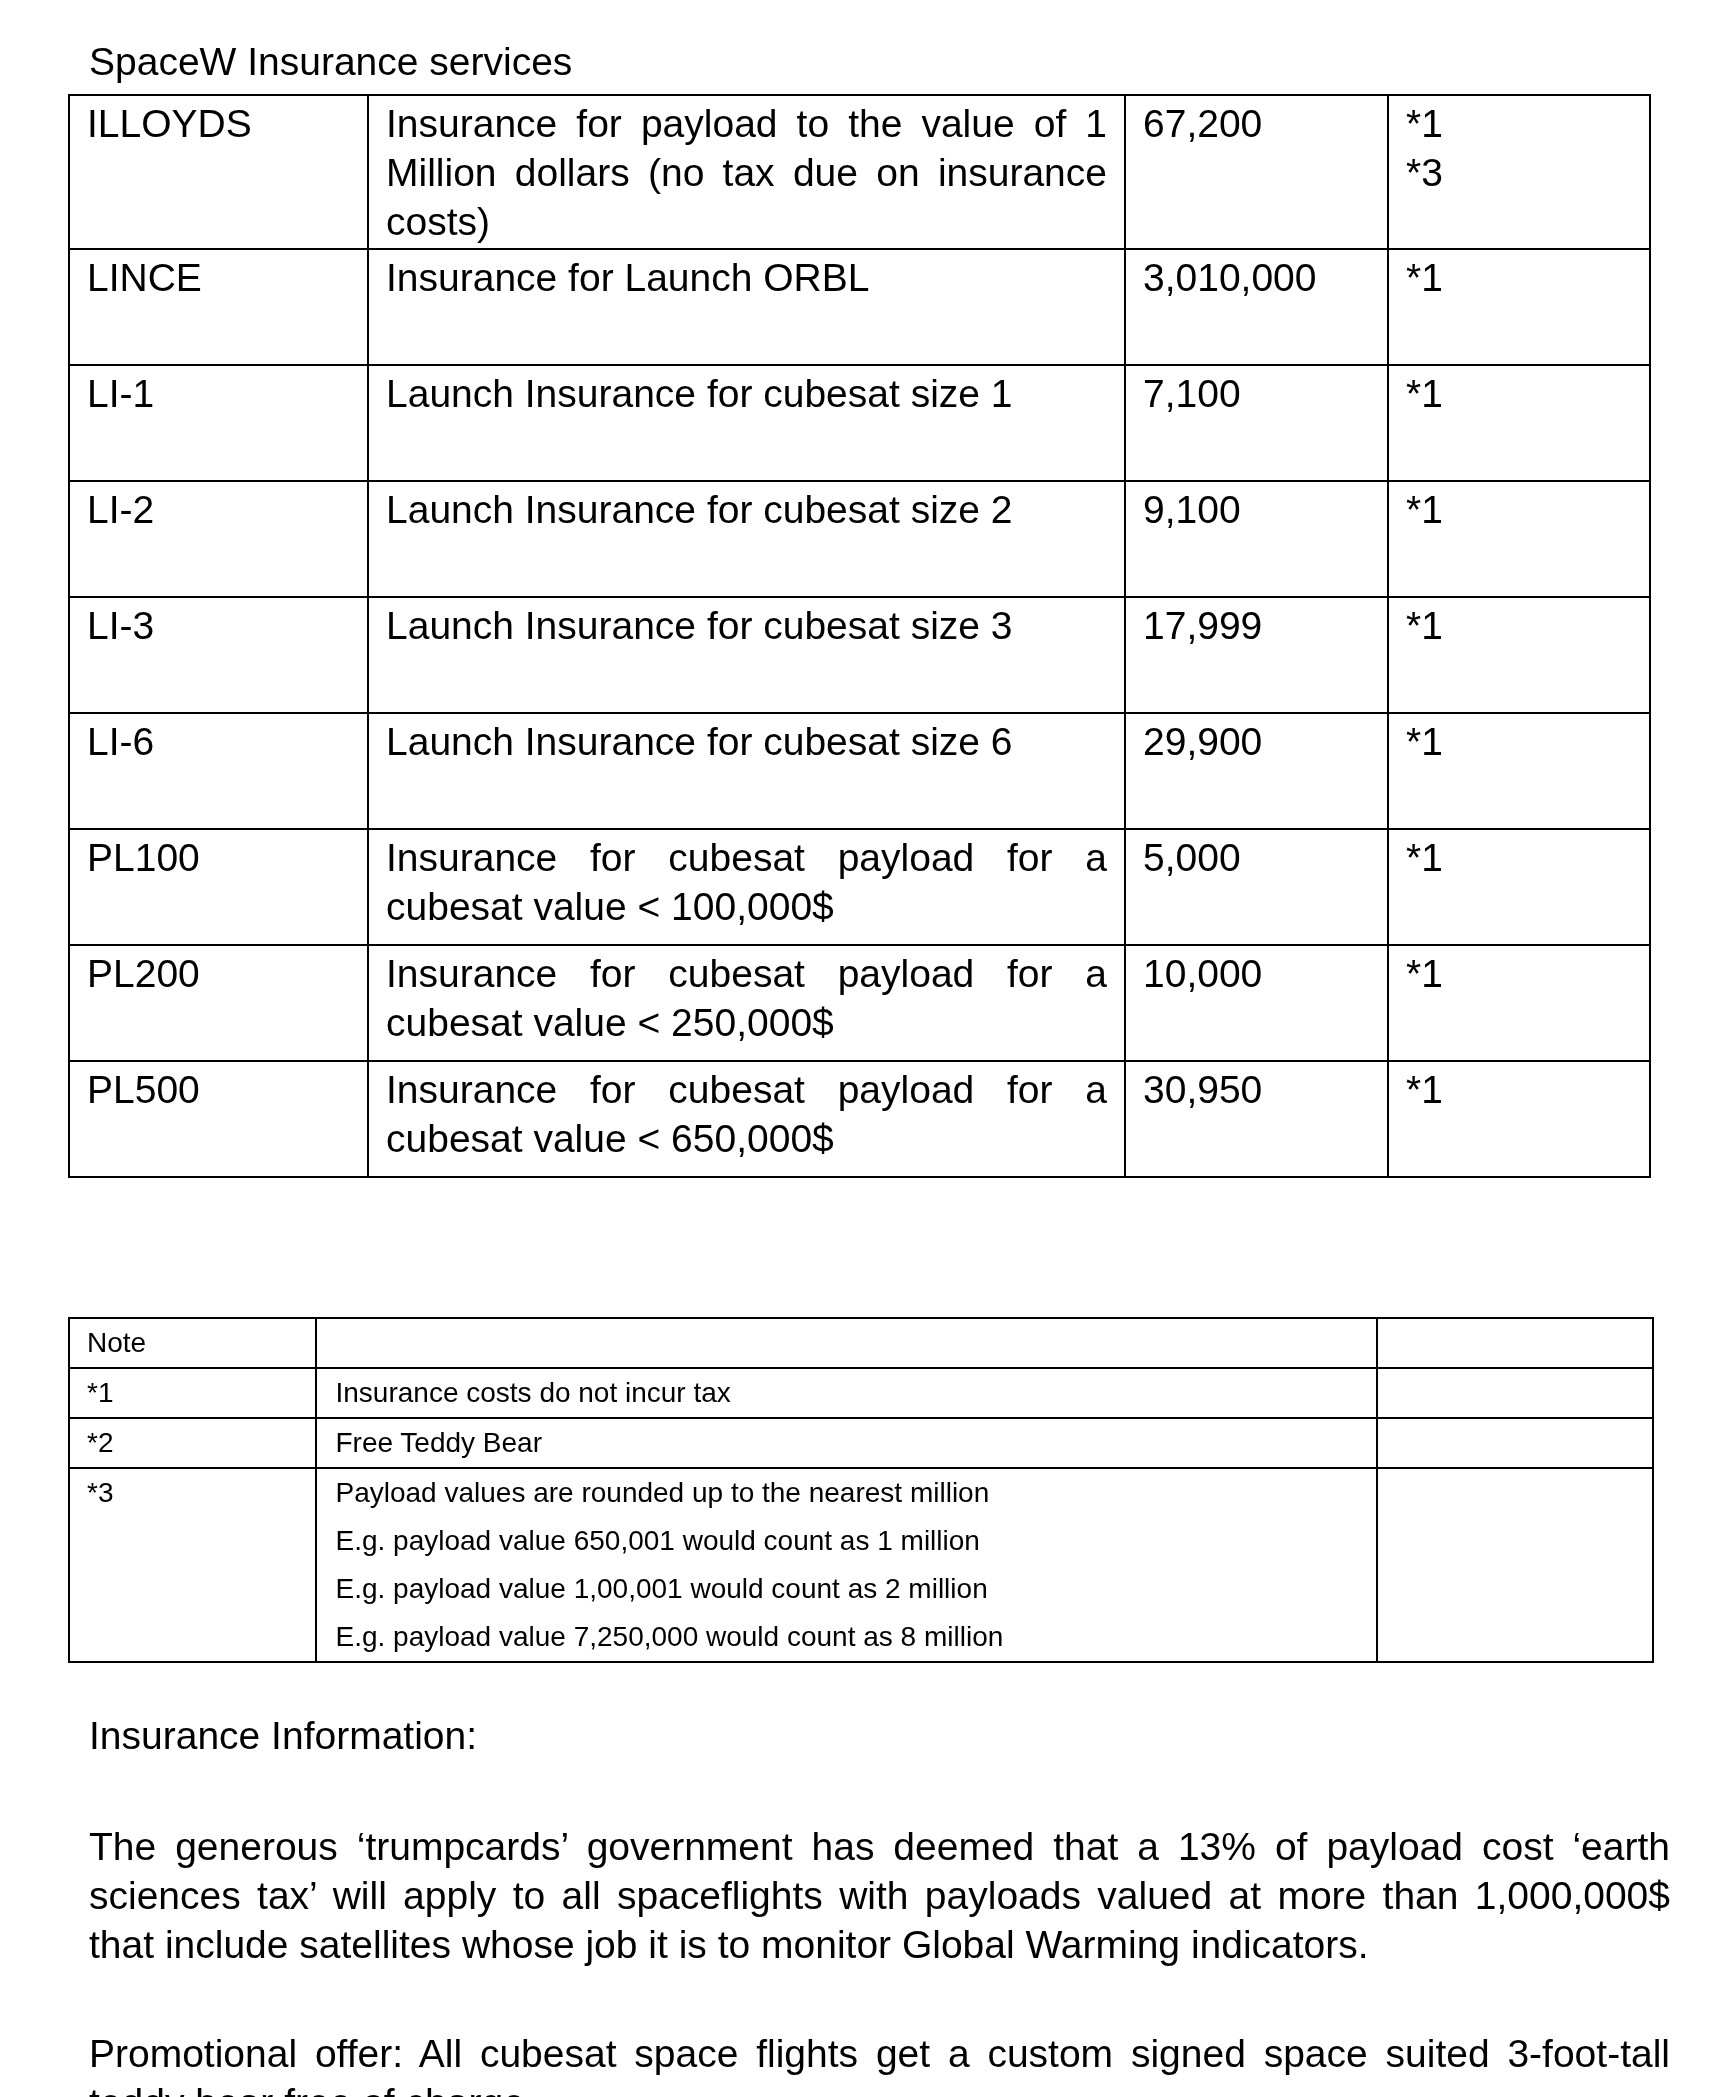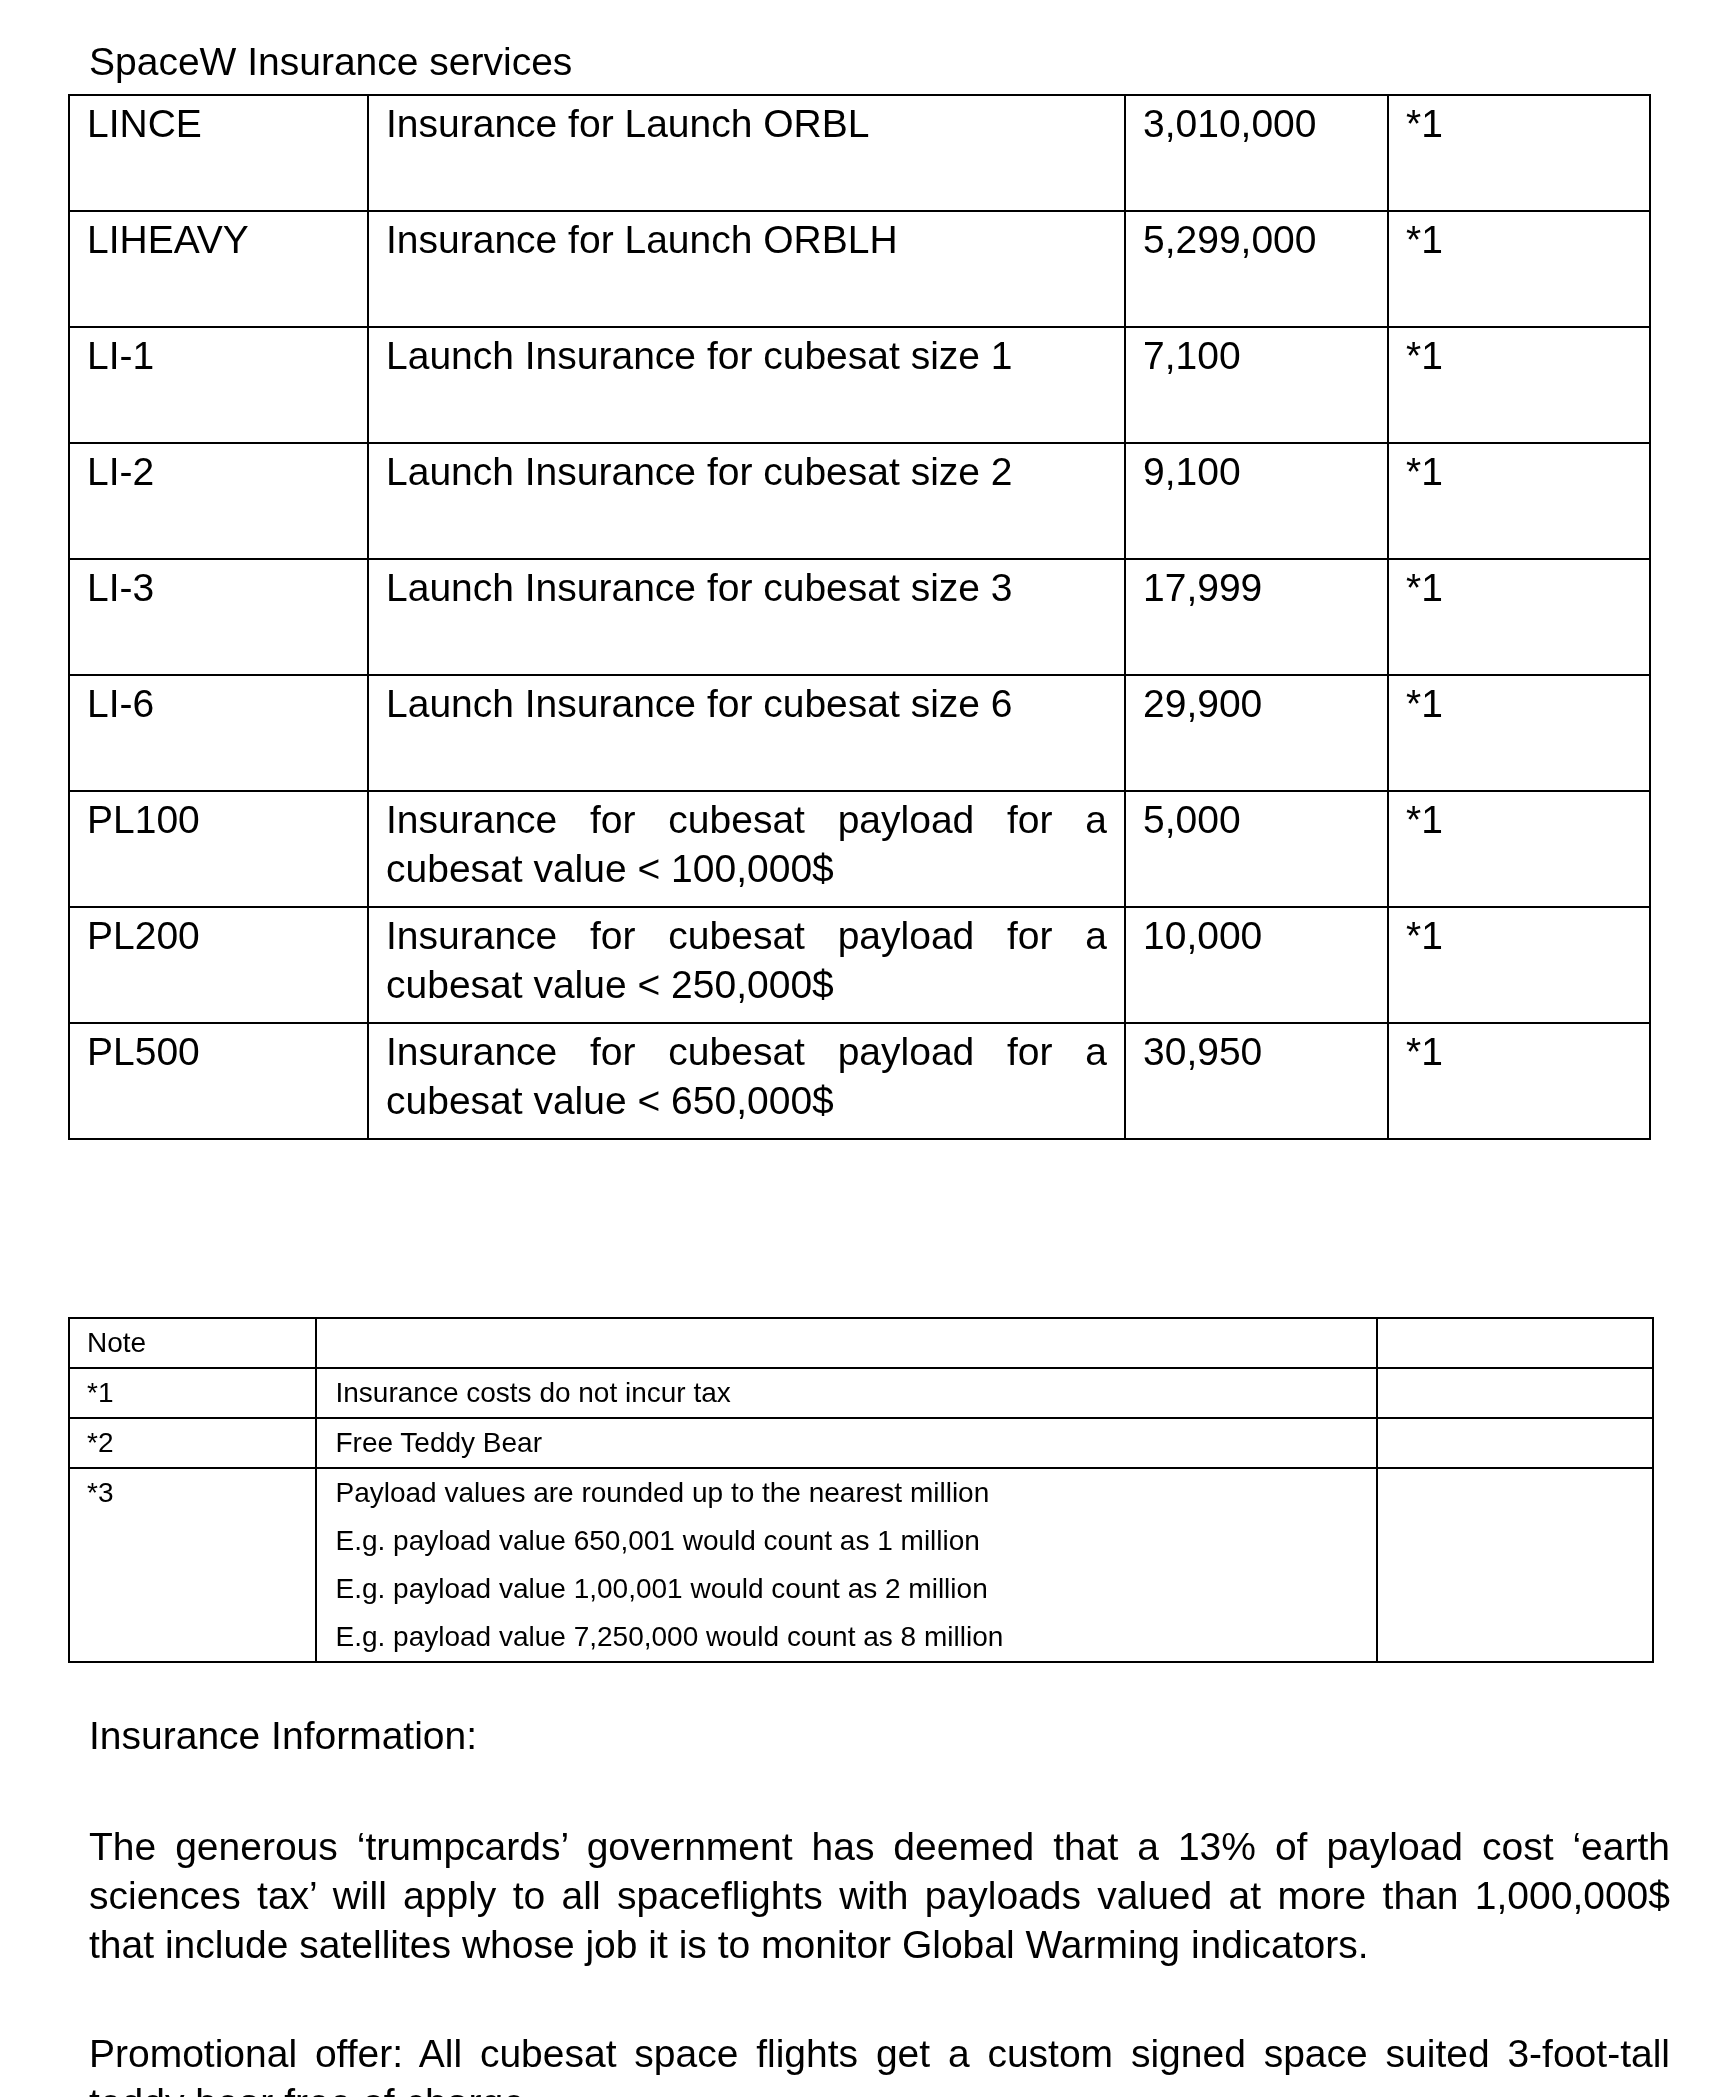--- a/index.html
+++ b/index.html
@@ -64,32 +64,33 @@
 <div class="doc-title serif">SpaceW Insurance services</div>
 
 <table class="services serif">
   <colgroup>
     <col class="c-code">
       <col class="c-desc">
       <col class="c-cost">
       <col class="c-note">
   </colgroup>
   <tbody>
+    <tr class="first">
+      <td>ILLOYDS</td>
+      <td class="desc">Insurance for payload to the value of 1 Million dollars (no tax due on insurance costs)</td>
+      <td>67,200</td>
+      <td>
+        <span class="note-ref">*1</span>
+        <span class="note-ref">*3</span>
+      </td>
+    </tr>
     <tr>
       <td>LINCE</td>
       <td class="desc">Insurance for Launch ORBL</td>
       <td>3,010,000</td>
-      <td>
-          <span class="note-ref">*1</span>
-        </td>
-    </tr>
-    <tr>
-      <td>LIHEAVY</td>
-      <td class="desc">Insurance for Launch ORBLH</td>
-      <td>5,299,000</td>
       <td>
           <span class="note-ref">*1</span>
         </td>
     </tr>
     <tr>
       <td>LI-1</td>
       <td class="desc">Launch Insurance for cubesat size 1</td>
       <td>7,100</td>
       <td>
           <span class="note-ref">*1</span>

